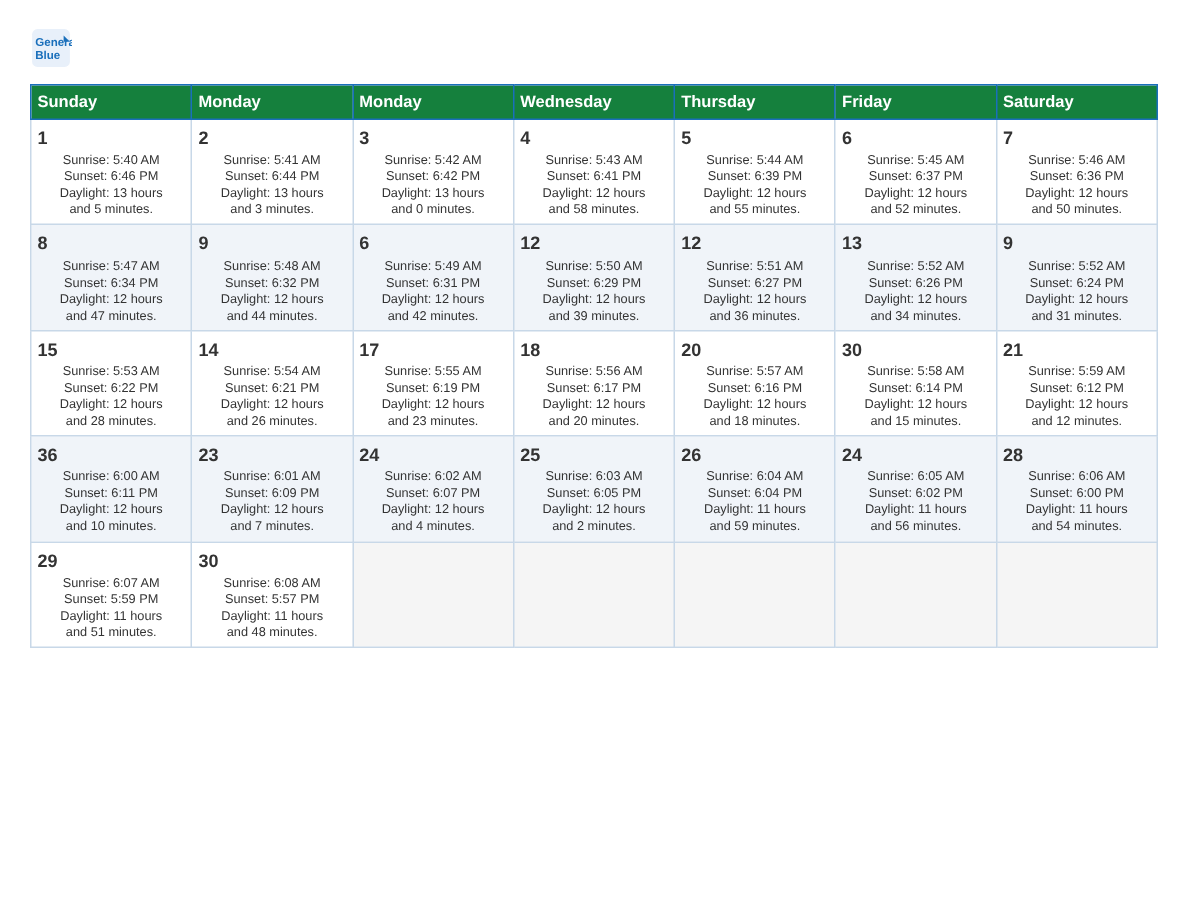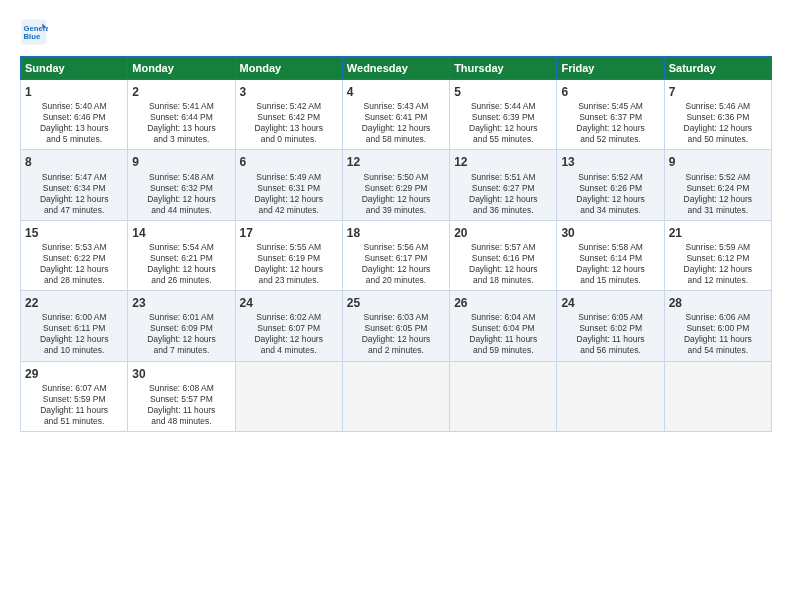--- a/index.html
+++ b/index.html
@@ -211,21 +211,21 @@
             <span class="day-num">30</span>
             <div class="day-info">Sunrise: 5:58 AM<br>Sunset: 6:14 PM<br>Daylight: 12 hours<br>and 15 minutes.</div>
           </td>
           <td>
             <span class="day-num">21</span>
             <div class="day-info">Sunrise: 5:59 AM<br>Sunset: 6:12 PM<br>Daylight: 12 hours<br>and 12 minutes.</div>
           </td>
         </tr>
         <tr>
           <td>
-            <span class="day-num">22</span>
+            <span class="day-num">36</span>
             <div class="day-info">Sunrise: 6:00 AM<br>Sunset: 6:11 PM<br>Daylight: 12 hours<br>and 10 minutes.</div>
           </td>
           <td>
             <span class="day-num">23</span>
             <div class="day-info">Sunrise: 6:01 AM<br>Sunset: 6:09 PM<br>Daylight: 12 hours<br>and 7 minutes.</div>
           </td>
           <td>
             <span class="day-num">24</span>
             <div class="day-info">Sunrise: 6:02 AM<br>Sunset: 6:07 PM<br>Daylight: 12 hours<br>and 4 minutes.</div>
           </td>

